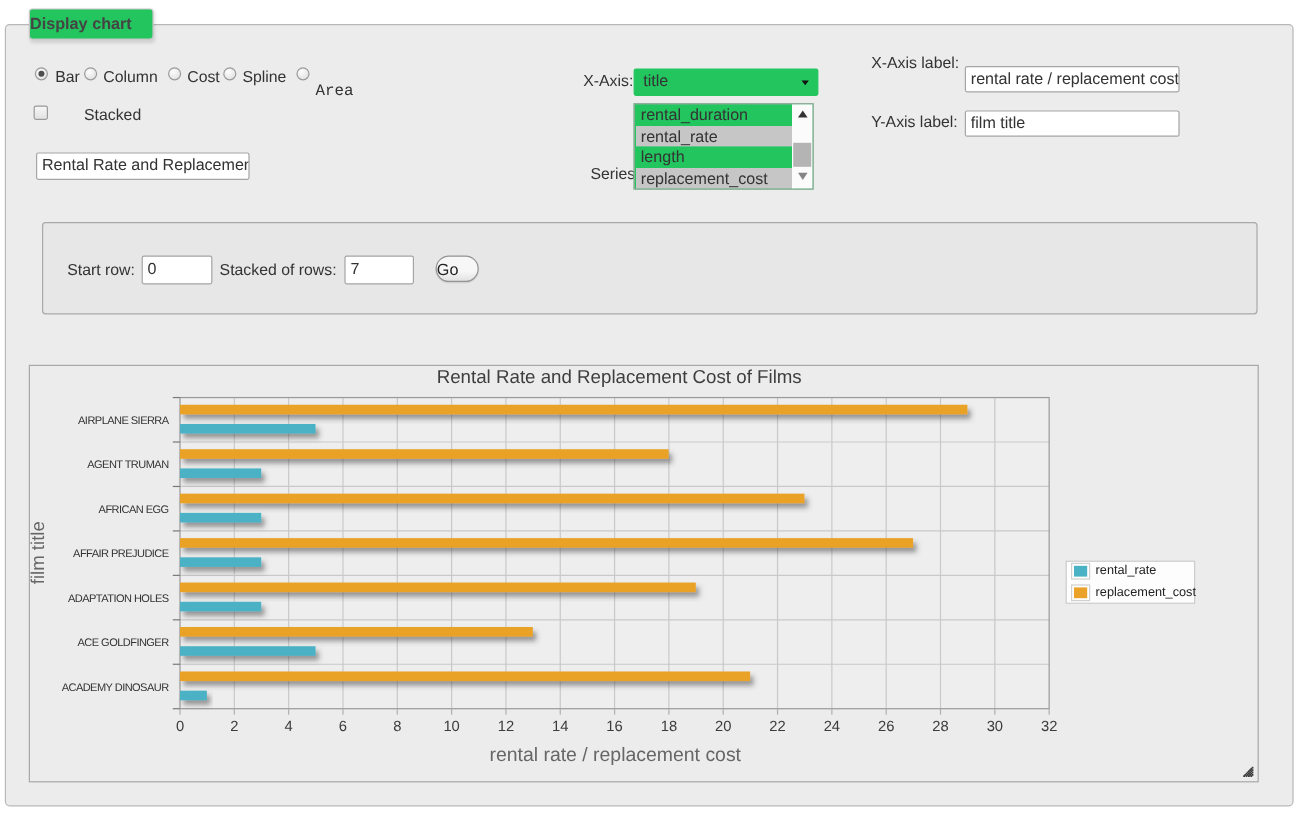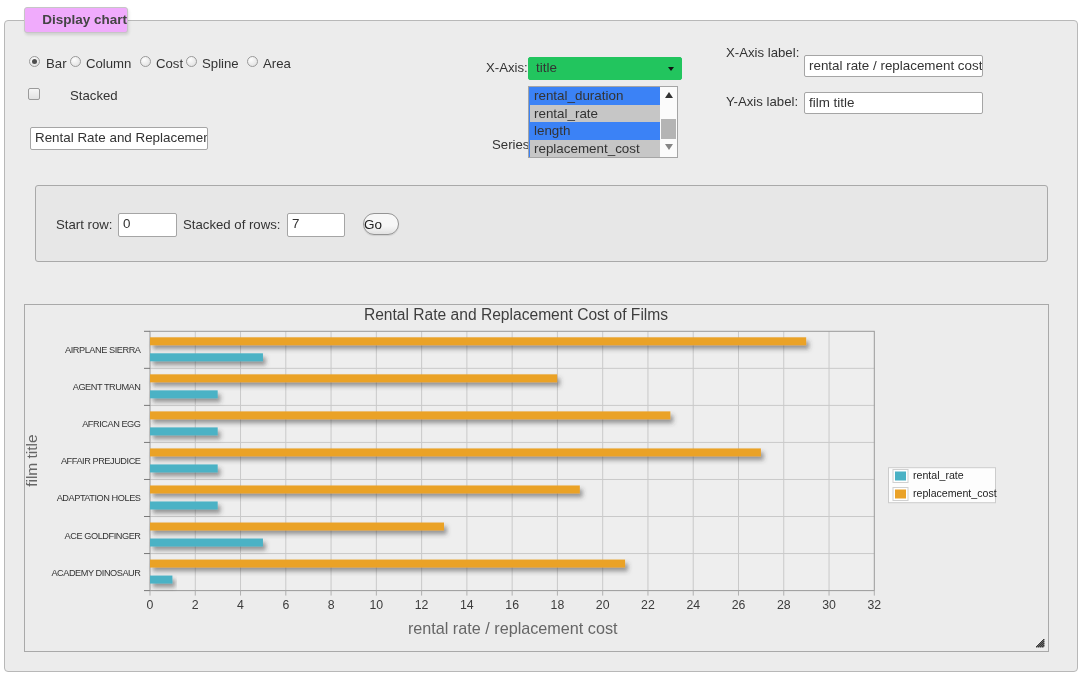--- a/index.html
+++ b/index.html
@@ -1,31 +1,31 @@
 <!DOCTYPE html>
 <html><head>
 <meta charset="utf-8">
 <style>
 * { margin:0; padding:0; box-sizing:border-box; }
 html,body { width:1081px; height:681px; background:#fff; font-family:"Liberation Sans", sans-serif; }
 #page { position:relative; width:1081px; height:681px; overflow:hidden; }
 .abs { position:absolute; }
 #fieldset { left:4px; top:20px; width:1074px; height:652px; background:#ececec; border:1px solid #b8b8b8; border-radius:4px; }
-#legend { left:24px; top:7px; width:104px; height:26px; background:#f0abfc; border:1px solid #c6c6c6; border-radius:3px; font-size:13.5px; font-weight:bold; color:#444; line-height:24px; text-align:right; box-shadow:1px 2px 3px rgba(0,0,0,0.12); }
+#legend { left:24px; top:7px; width:104px; height:26px; background:#22c55e; border:1px solid #c6c6c6; border-radius:3px; font-size:13.5px; font-weight:bold; color:#444; line-height:24px; text-align:left; box-shadow:1px 2px 3px rgba(0,0,0,0.12); }
 .lbl { font-size:13.2px; color:#333; }
 
 .radio { width:11px; height:11px; border-radius:50%; border:1px solid #9a9a9a; background:radial-gradient(circle at 35% 30%, #fdfdfd, #dcdcdc); }
 .radio.sel::after { content:""; position:absolute; left:2px; top:2px; width:5px; height:5px; border-radius:50%; background:#4e4e4e; display:block; }
 .checkbox { width:12px; height:12px; border:1px solid #9a9a9a; border-radius:2px; background:linear-gradient(#f6f6f6, #e2e2e2); }
 .tinput { background:#fff; border:1px solid #a5a5a5; border-radius:2px; font-size:13.4px; color:#333; line-height:20px; padding-left:4px; white-space:nowrap; overflow:hidden; }
 
 #xsel { left:528px; top:57px; width:154px; height:23px; background:#22c55e; border:1px solid #22c55e; border-radius:2px; font-size:13.4px; color:#333; line-height:20px; padding-left:7px; }
 #xsel .arr { position:absolute; right:7px; top:9px; width:0; height:0; border-left:3.5px solid transparent; border-right:3.5px solid transparent; border-top:4.5px solid #111; }
 
-#listbox { left:528px; top:86px; width:150px; height:72px; background:#3b82f6; border:1px solid #a5a5a5; }
+#listbox { left:528px; top:86px; width:150px; height:72px; background:#22c55e; border:1px solid #a5a5a5; }
 #listbox .item { position:absolute; left:1px; width:131px; height:17.4px; font-size:13.4px; color:#333; line-height:17px; padding-left:4px; white-space:nowrap; }
 #listbox .selitem { background:#c6c6c6; }
 #sbar { position:absolute; right:0; top:0; width:17px; height:70px; background:#fbfbfb; }
 #sbar .btn { position:absolute; left:0; width:17px; height:17px; }
 #sbar .tri { position:absolute; left:4.5px; width:0; height:0; border-left:4px solid transparent; border-right:4px solid transparent; }
 #sbar .thumb { position:absolute; left:1px; top:32px; width:15px; height:20px; background:#b4b4b4; }
 #gobtn { left:363px; top:213px; width:36px; height:22px; border:1px solid #949494; border-radius:11px; background:linear-gradient(#f7f7f7 60%, #e2e2e2); font-size:13.5px; font-weight:400; color:#222; text-align:left; line-height:21px; box-shadow:0 1px 1px rgba(0,0,0,0.1); }
 #panel { left:35px; top:185px; width:1013px; height:77px; background:#e7e7e7; border:1px solid #a9a9a9; border-radius:3px; }
 #chartbox { left:24px; top:304px; width:1025px; height:348px; background:#ececec; border:1px solid #a9a9a9; }
 </style>
@@ -37,21 +37,21 @@
 
   <div class="abs radio sel" style="left:29px;top:56px;"></div>
   <div class="abs lbl" style="left:46px;top:56px;">Bar</div>
   <div class="abs radio" style="left:70px;top:56px;"></div>
   <div class="abs lbl" style="left:86px;top:56px;">Column</div>
   <div class="abs radio" style="left:140px;top:56px;"></div>
   <div class="abs lbl" style="left:156px;top:56px;">Cost</div>
   <div class="abs radio" style="left:186px;top:56px;"></div>
   <div class="abs lbl" style="left:202px;top:56px;text-align:center;">Spline</div>
   <div class="abs radio" style="left:247px;top:56px;"></div>
-  <div class="abs lbl" style="left:263px;top:56px;">Area</div>
+  <div class="abs lbl" style="left:263px;top:68px;font-family:Liberation Mono, monospace;">Area</div>
 
   <div class="abs checkbox" style="left:28px;top:88px;"></div>
   <div class="abs lbl" style="left:45px;top:88px;margin-left:25px;">Stacked</div>
 
   <div class="abs tinput" style="left:30px;top:127px;width:178px;height:23px;">Rental Rate and Replacement Cost of Films</div>
 
   <div class="abs lbl" style="left:486px;top:60px;">X-Axis:</div>
   <div id="xsel" class="abs">title<span class="arr"></span></div>
 
   <div class="abs lbl" style="left:492px;top:137px;">Series:</div>

